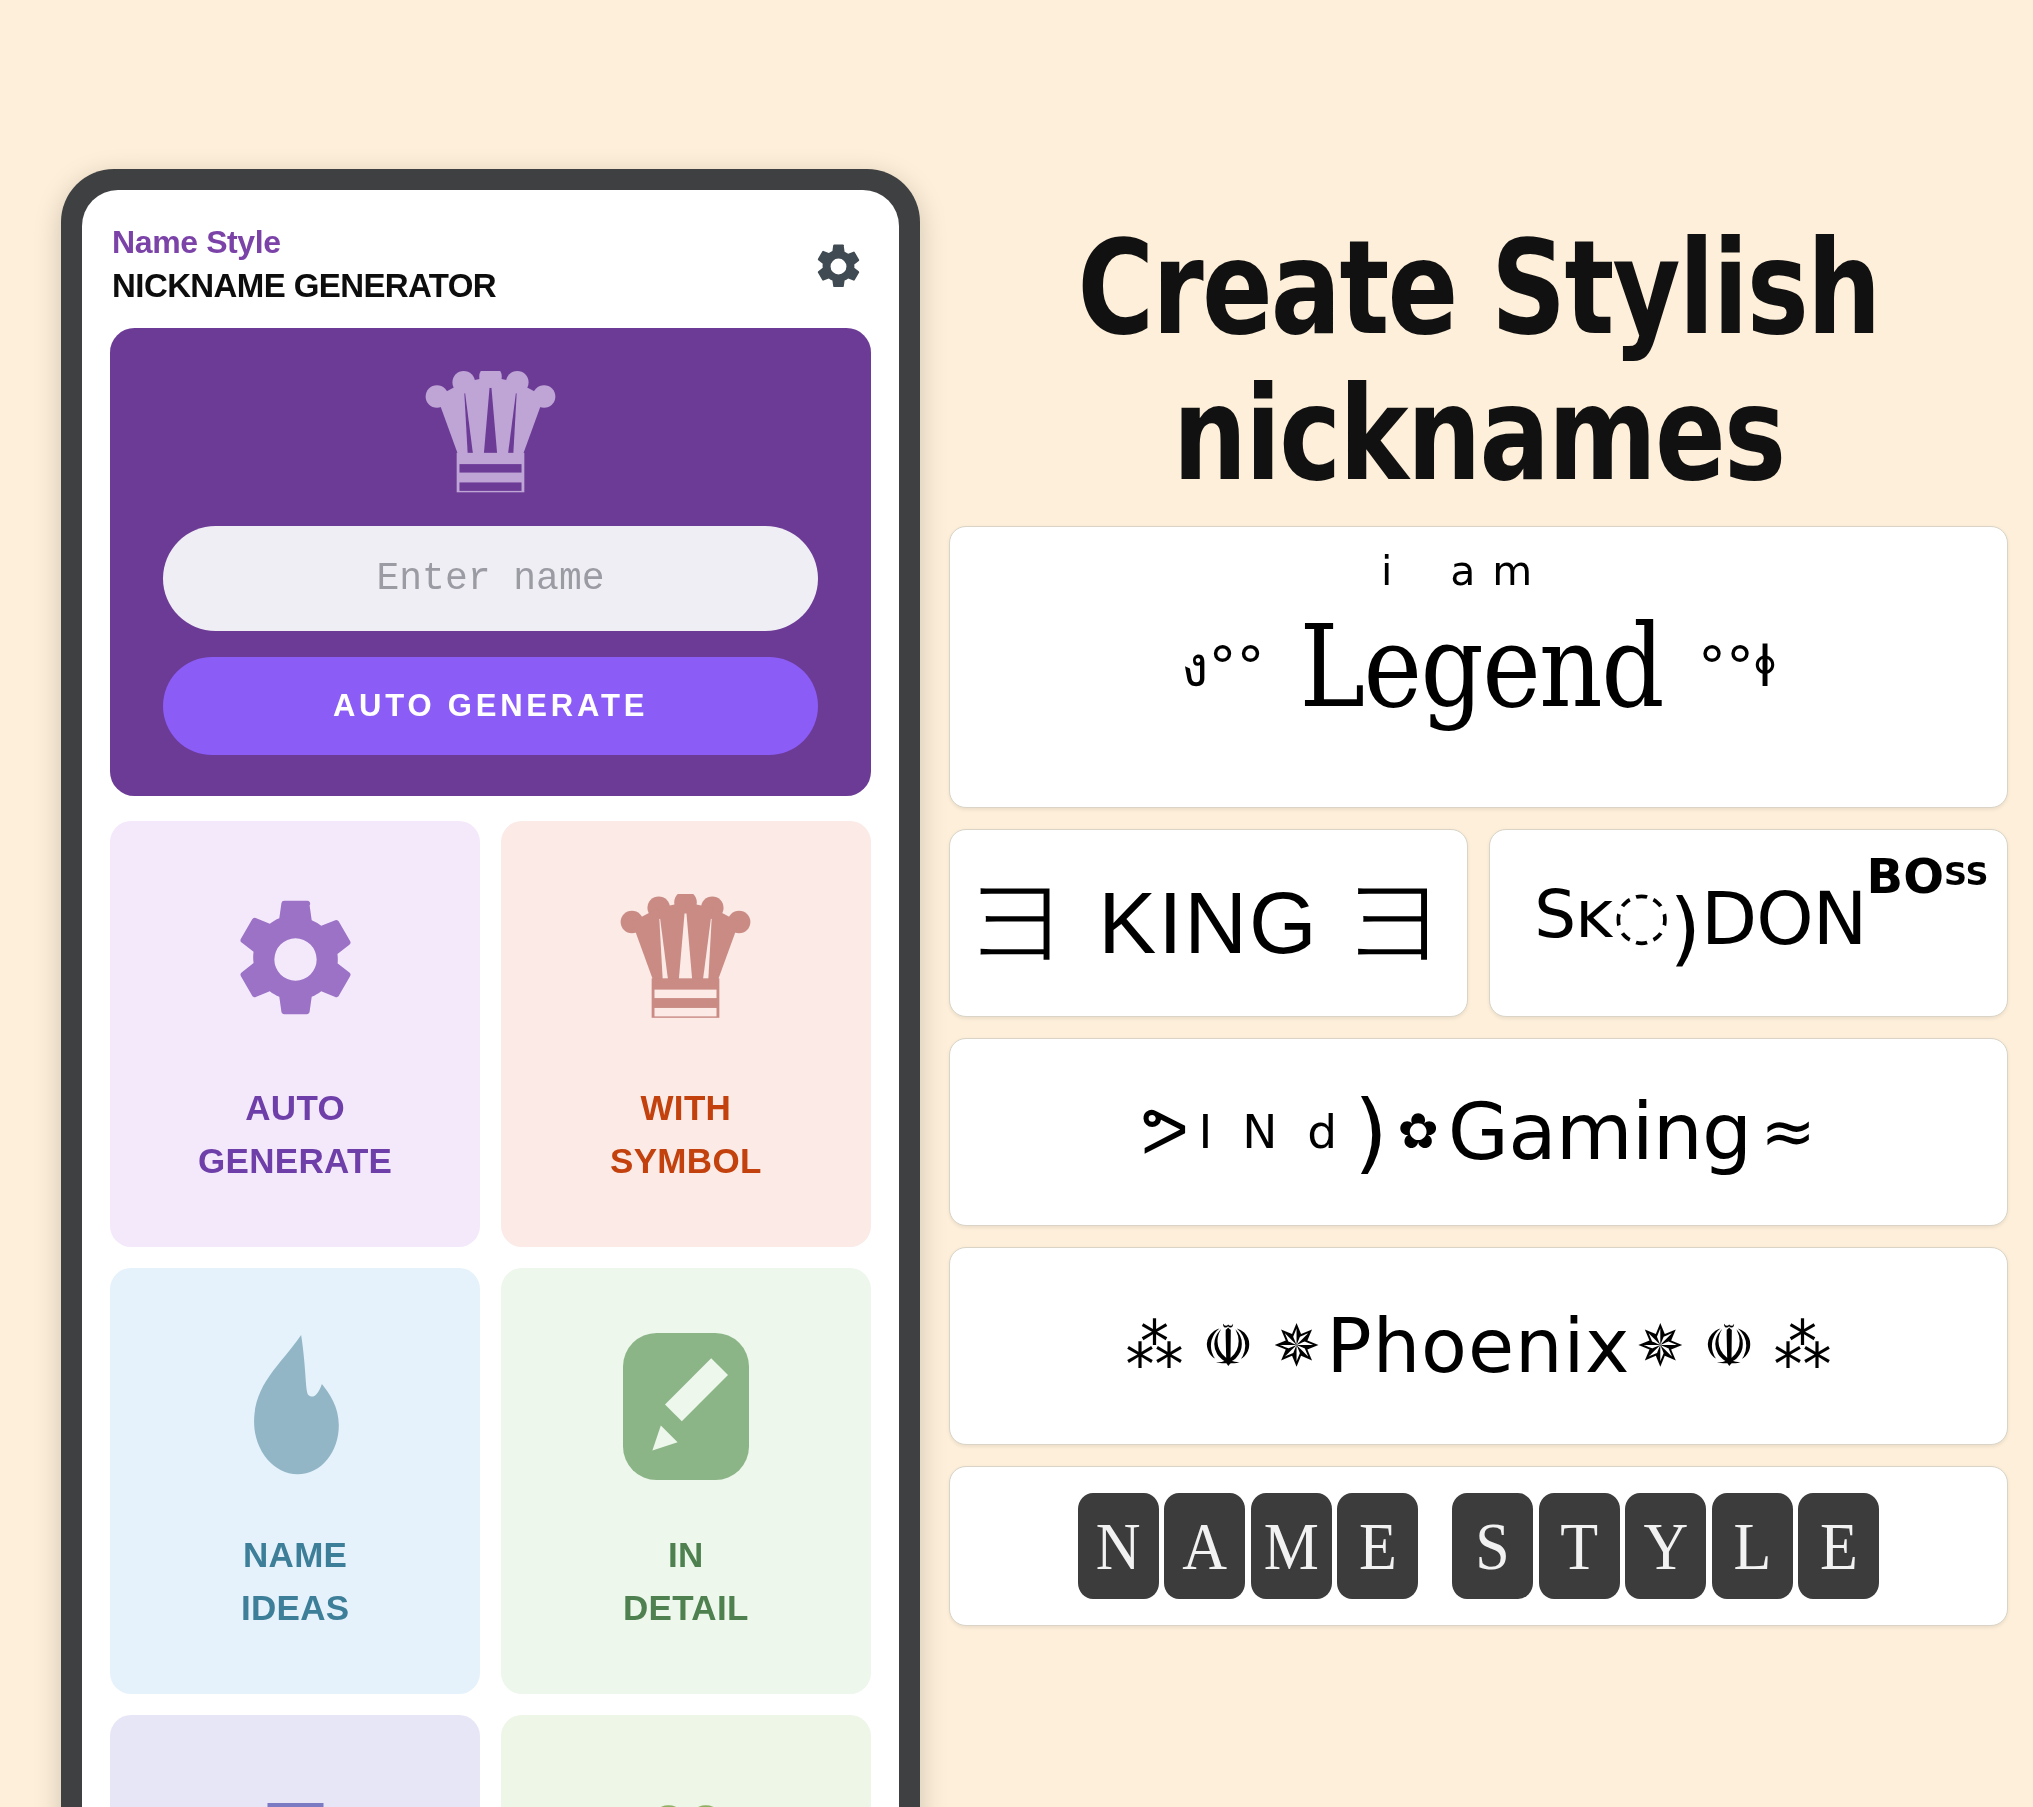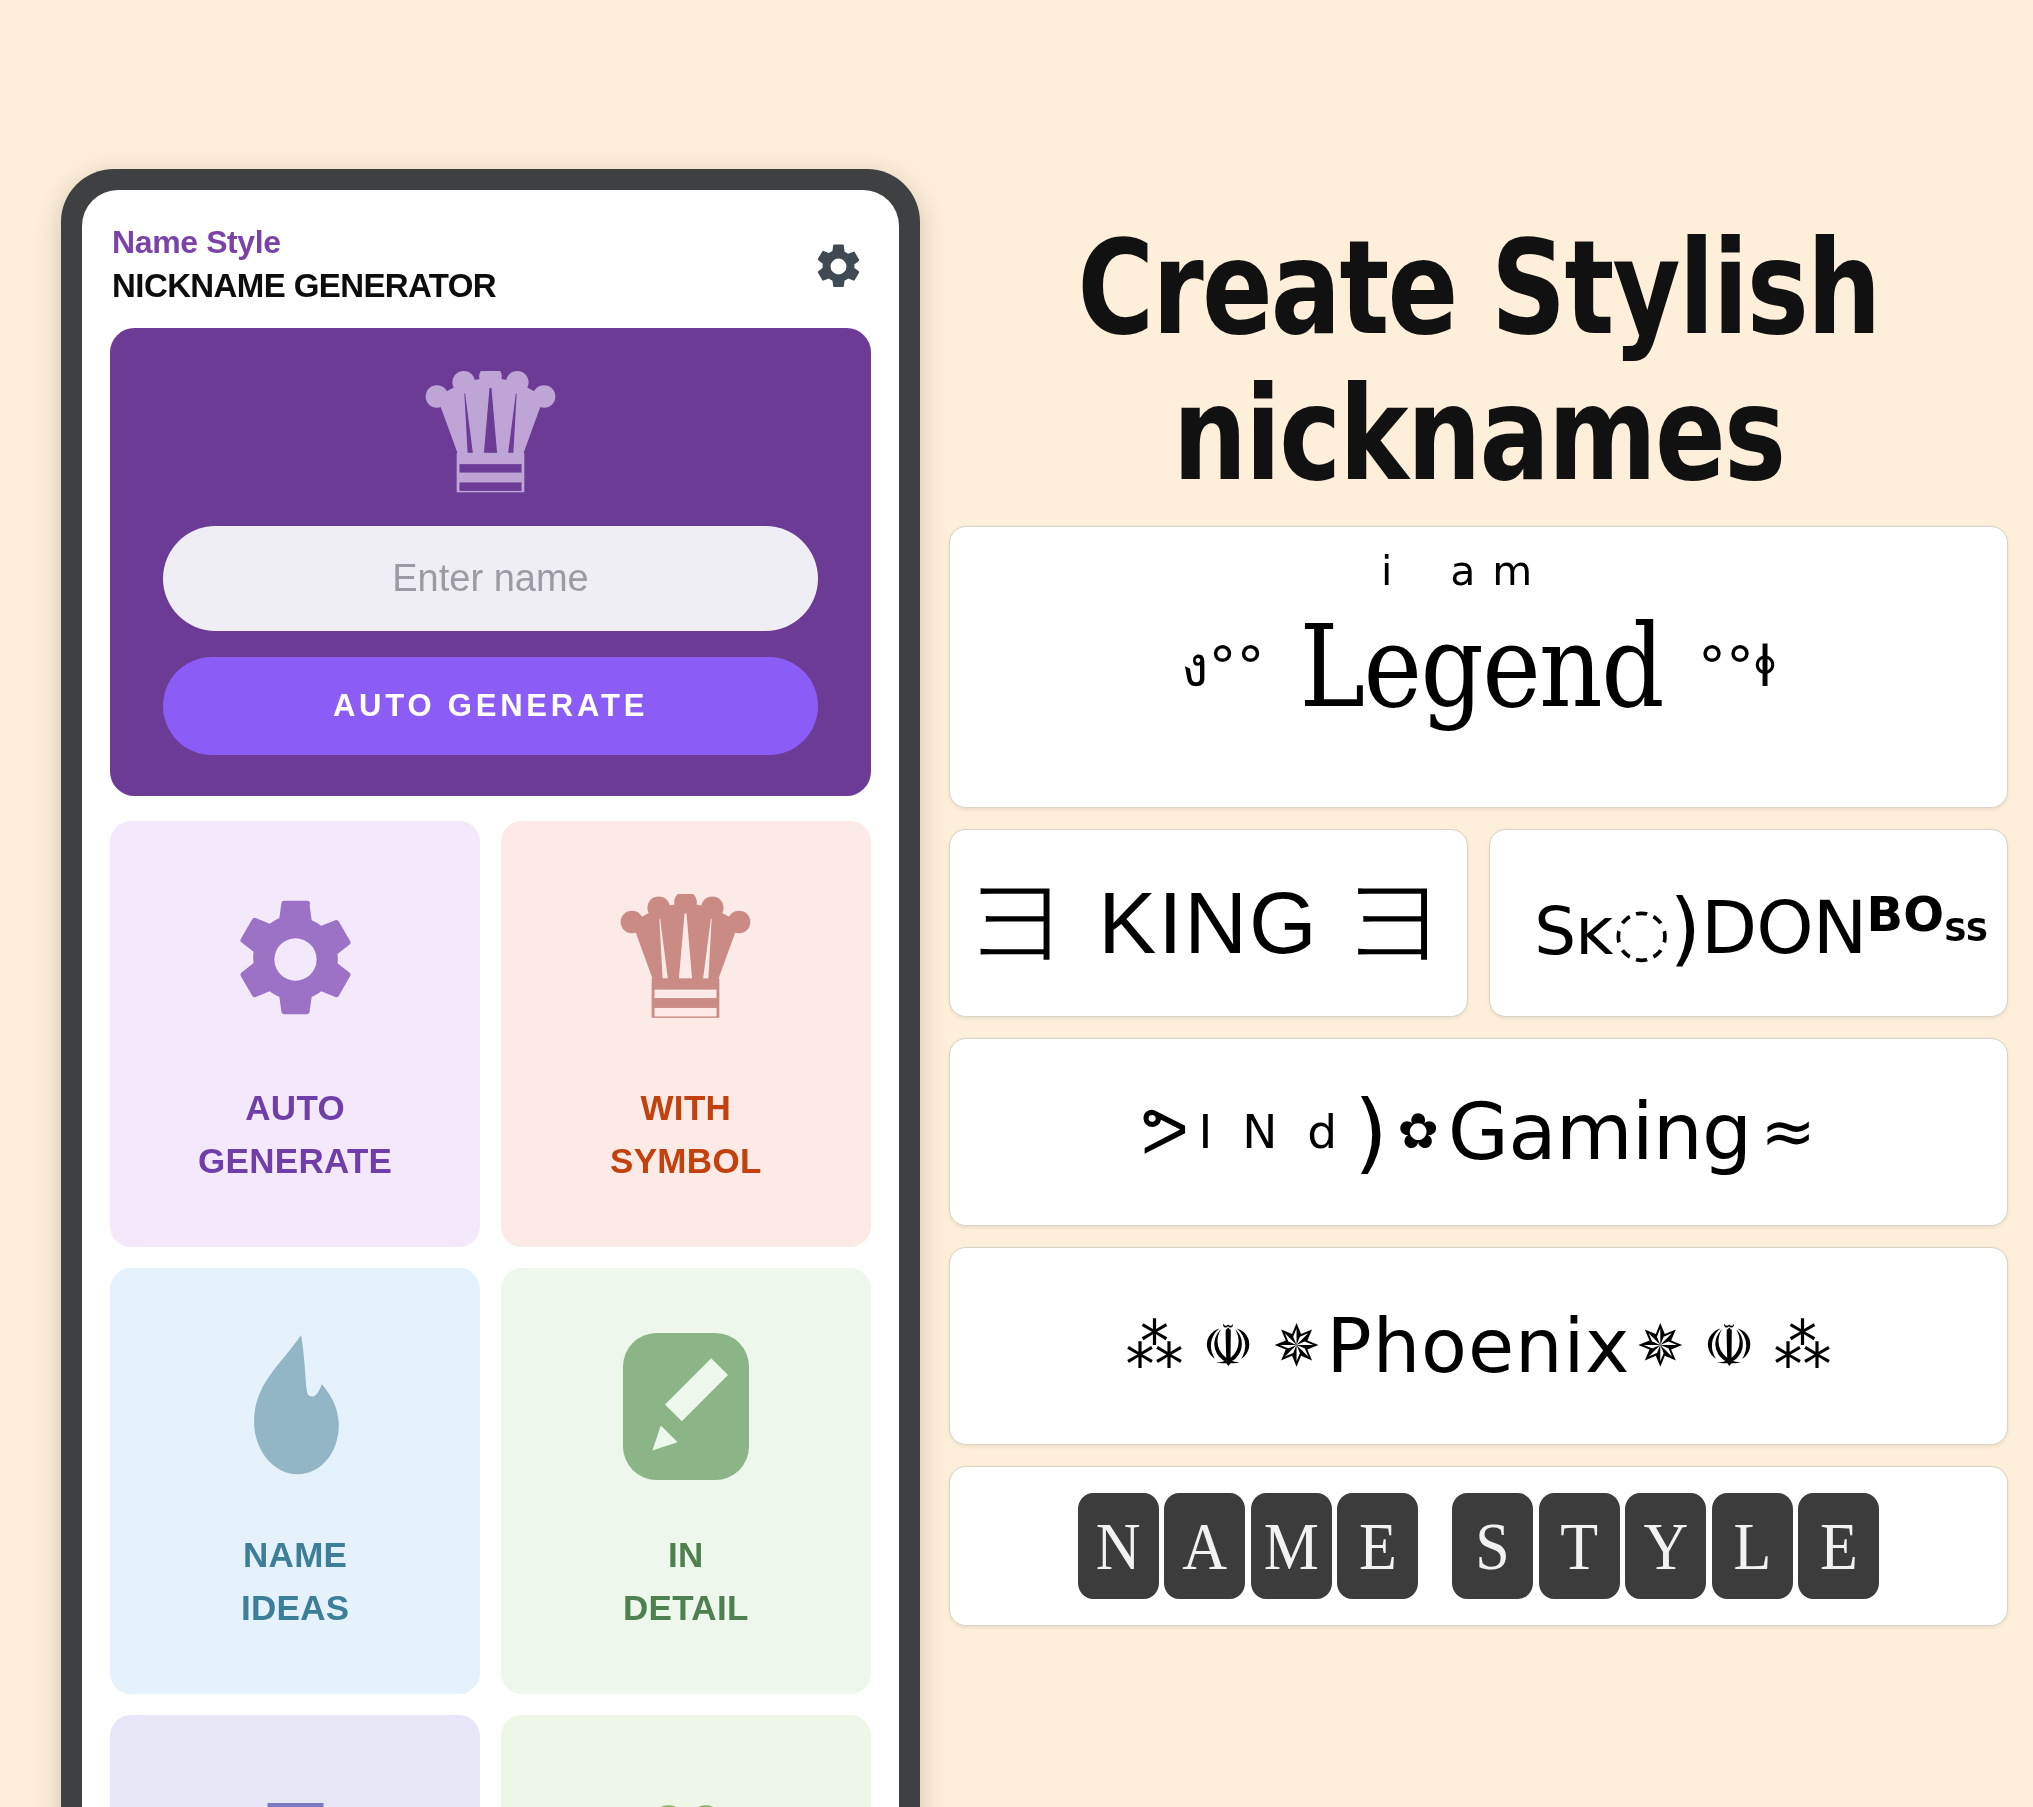--- a/index.html
+++ b/index.html
@@ -45,21 +45,21 @@
     background:#6c3b96;
     border-radius:24.5px;
     padding:34px 53px 41px 53px;
     text-align:center;
   }
   #hero-crown{ margin:9.4px auto 28px auto; width:141px; height:127px; display:block;}
   #name-input{
     width:100%; height:105px;
     background:#f0eef5;
     border:none; border-radius:53px;
-    font-family:Liberation Sans, sans-serif;
+    font-family:Liberation Mono, monospace;
     font-size:38px; color:#8e8e95; text-align:center;
     outline:none; display:block;
   }
   #name-input::placeholder{ color:#9b9ba3; }
   #auto-generate-button{
     width:100%; height:98px; margin-top:26px;
     background:#8b5cf6; color:#fff;
     border:none; border-radius:49px;
     font-family:"Liberation Sans", sans-serif;
     font-size:31px; font-weight:bold; letter-spacing:3.8px;
@@ -130,21 +130,21 @@
   .legend-orn{ font-size:56px; line-height:1; }
   #legend-main{ font-size:115px; font-family:"DejaVu Serif", serif;
                 letter-spacing:-1.9px; line-height:1; transform:scaleX(.86);}
 
   
   #king-wrap{ display:flex; align-items:center; gap:38px; }
   .king-orn{ font-size:81px; font-family:"DejaVu Sans", sans-serif; line-height:.9;}
   #king-main{ font-size:87px; letter-spacing:1.9px; font-family:"Liberation Sans", sans-serif;}
 
   
-  #skdon-wrap{ display:flex; align-items:flex-end;margin-left:26px; }
+  #skdon-wrap{ display:flex; align-items:flex-start;margin-left:26px; }
   .skdon-a{ font-size:66px; letter-spacing:-0.9px;}
   .skdon-mid{ font-size:81px; position:relative; top:5.6px;}
   .skdon-b{ font-size:73px; letter-spacing:-0.9px;}
   .skdon-sup{ font-size:48px; font-weight:bold; position:relative; top:-28px;}
   .skdon-sup2{ font-size:32px; font-weight:bold; position:relative; top:-21px;}
 
   
   #gaming-wrap{ display:flex; align-items:center; gap:9.4px; }
   .gaming-orn{ font-size:66px; }
   .gaming-ind{ font-size:47px; letter-spacing:7.5px;}

